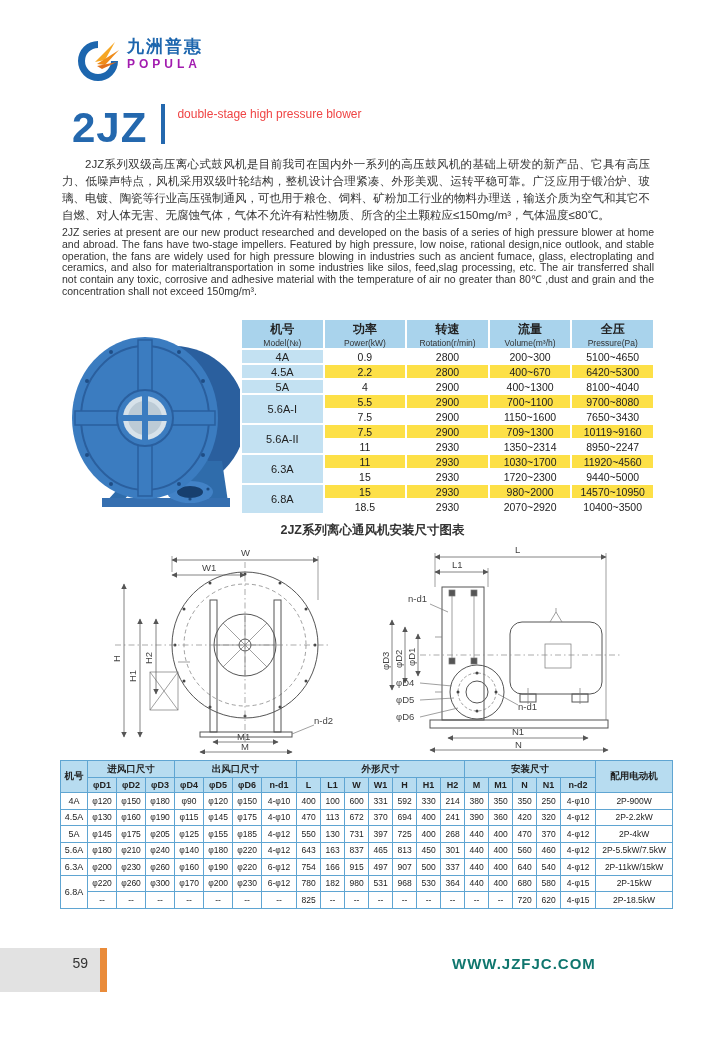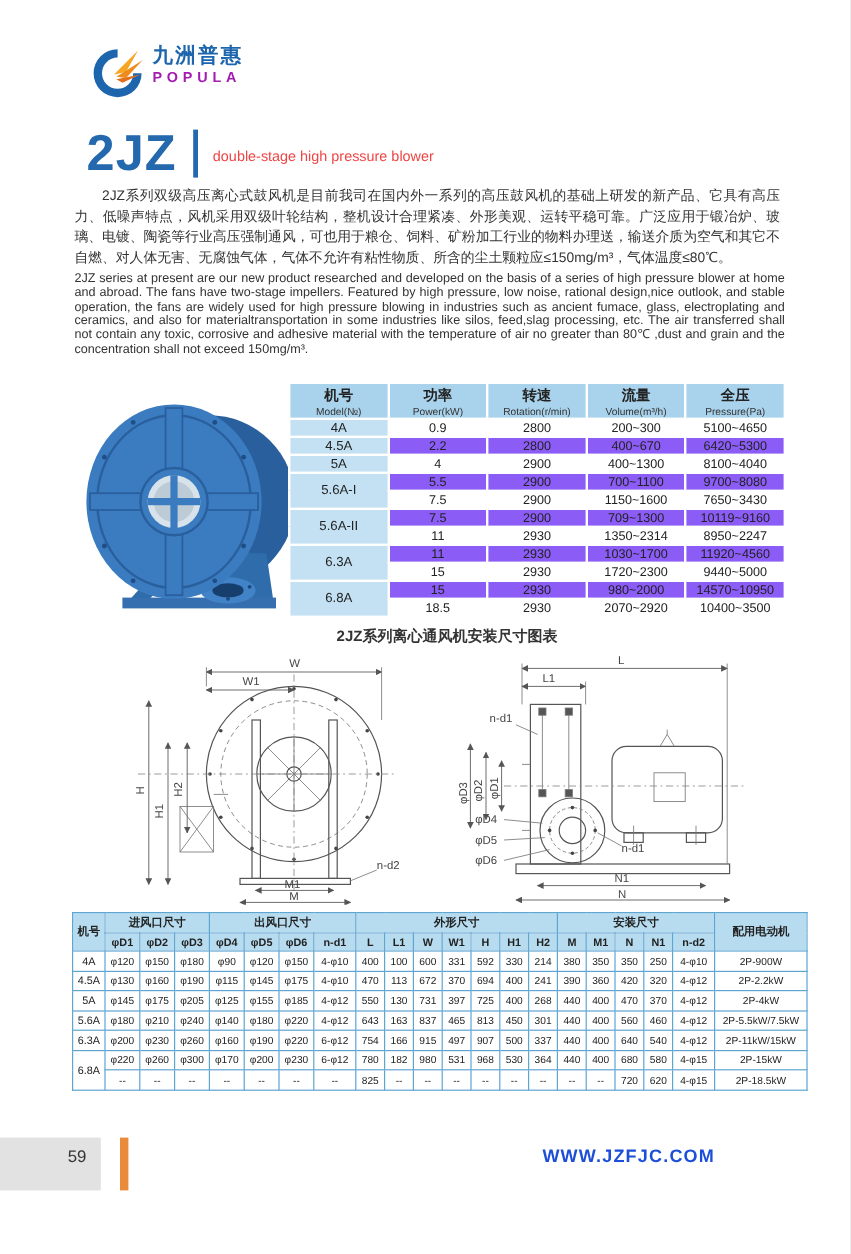--- a/index.html
+++ b/index.html
@@ -6,21 +6,21 @@
   body { background:#888; font-family:"Liberation Sans", sans-serif; }
   .page { position:relative; width:709px; height:1045px; background:#fff; margin:0 auto; overflow:hidden; }
 
   
   .logo { position:absolute; left:75px; top:38px; display:flex; align-items:flex-start; gap:6px; }
   .logo-text { display:flex; flex-direction:column; line-height:1; }
   .logo-cn { color:#1d66ae; font-size:17px; font-weight:bold; letter-spacing:2px; }
   .logo-en { color:#a21caf; font-size:12px; font-weight:bold; letter-spacing:4px; margin-top:3px; }
 
   
-  .title-block { position:absolute; left:72px; top:104px; display:flex; align-items:center; }
+  .title-block { position:absolute; left:72px; top:104px; display:flex; align-items:flex-start; }
   .title-model { color:#2468ae; font-size:42px; font-weight:bold; letter-spacing:1px; }
   .title-divider { width:4px; height:40px; background:#2468ae; margin:0 12px 0 14px; }
   .title-txt { display:flex; flex-direction:column; }
   .title-cn { color:#1d66ae; font-size:17px; font-weight:bold; letter-spacing:1px; }
   .title-en { color:#ef4444; font-size:12px; margin-top:3px; }
 
   
   .intro-cn { position:absolute; left:62px; top:156px; width:588px; font-size:11.5px; line-height:17px; color:#333; text-indent:2em; text-align:justify; }
   .intro-en { position:absolute; left:62px; top:227px; width:592px; font-size:10.5px; line-height:11.8px; color:#333; text-align:justify; }
 
@@ -28,44 +28,44 @@
   .blower { position:absolute; left:52px; top:326px; }
 
   
   .spec-table { position:absolute; left:240px; top:318px; border-collapse:collapse; table-layout:fixed; width:415px; }
   .spec-table th, .spec-table td { border:2px solid #fff; text-align:center; padding:0; }
   .spec-table th { background:#a9d3ec; height:30px; }
   .spec-table th .cn { font-size:12px; font-weight:bold; color:#222; }
   .spec-table th .en { font-size:8.5px; font-weight:normal; color:#333; }
   .spec-table td { font-size:10.5px; color:#222; height:15px; background:#fff; }
   .spec-table td.model { background:#c3e1f2; font-size:11px; }
-  .spec-table tbody tr.alt td:not(.model) { background:#8b5cf6; }
+  .spec-table tbody tr.alt td:not(.model) { background:#fde047; }
 
   
   .diagram-caption { position:absolute; left:80px; top:522px; width:585px; text-align:center; font-size:12.5px; font-weight:bold; color:#333; }
   .diagram { position:absolute; left:90px; top:542px; }
   .diagram text { fill:#444; font-size:9.5px; font-family:"Liberation Sans",sans-serif; }
   .diagram .ln { stroke:#555; stroke-width:1; fill:none; }
   .diagram .thin { stroke:#777; stroke-width:0.7; fill:none; }
   .diagram .dash { stroke:#888; stroke-width:0.7; fill:none; stroke-dasharray:6 3 1.5 3; }
   .diagram .dim { stroke:#666; stroke-width:0.8; fill:none; }
 
   
   .dim-table { position:absolute; left:60px; top:760px; border-collapse:collapse; table-layout:fixed; width:588px; }
   .dim-table th, .dim-table td { border:1px solid #5fa5d2; text-align:center; color:#222; overflow:hidden; white-space:nowrap; }
   .dim-table th { background:#b7dcf0; font-size:9.5px; height:17px; font-weight:bold; }
   .dim-table th.sub { font-weight:bold; font-size:9px; height:15px; }
   .dim-table td { background:#fff; font-size:8.5px; height:16.5px; }
   .dim-table td.model { font-size:9px; }
 
   
-  .footer-pagebox { position:absolute; left:0; top:948px; width:84px; height:44px; background:#e2e2e2; }
+  .footer-pagebox { position:absolute; left:0; top:948px; width:100px; height:44px; background:#e2e2e2; }
   .footer-pagenum { position:absolute; right:12px; top:7px; font-size:14px; color:#333; }
   .footer-bar { position:absolute; left:100px; top:948px; width:7px; height:44px; background:#e98b3a; }
-  .footer-site { position:absolute; left:452px; top:955px; font-size:15px; font-weight:bold; letter-spacing:1px; color:#1d4ed8; }
+  .footer-site { position:absolute; left:452px; top:955px; font-size:15px; font-weight:bold; letter-spacing:1px; color:#0f766e; }
 </style>
 </head>
 <body>
 
 <div class="page">
 
   <div class="logo">
     <svg width="46" height="46" viewBox="0 0 46 46">
       <path d="M23 3 A20 20 0 1 0 43 23 L36 23 A13 13 0 1 1 23 10 Z" fill="#1d66ae"></path>
       <path d="M20 24 L40 4 L30 22 Z" fill="#f6a623"></path>

